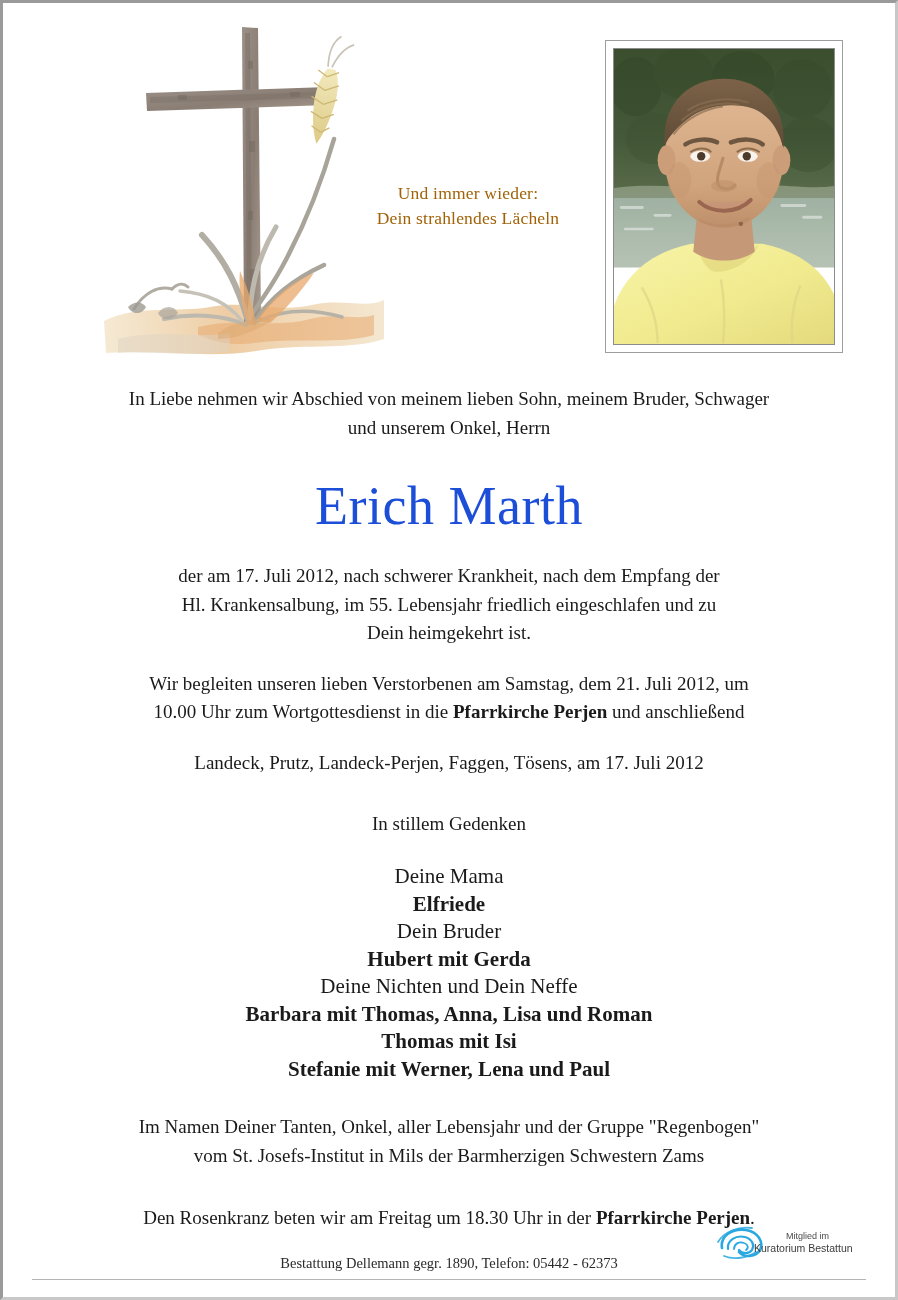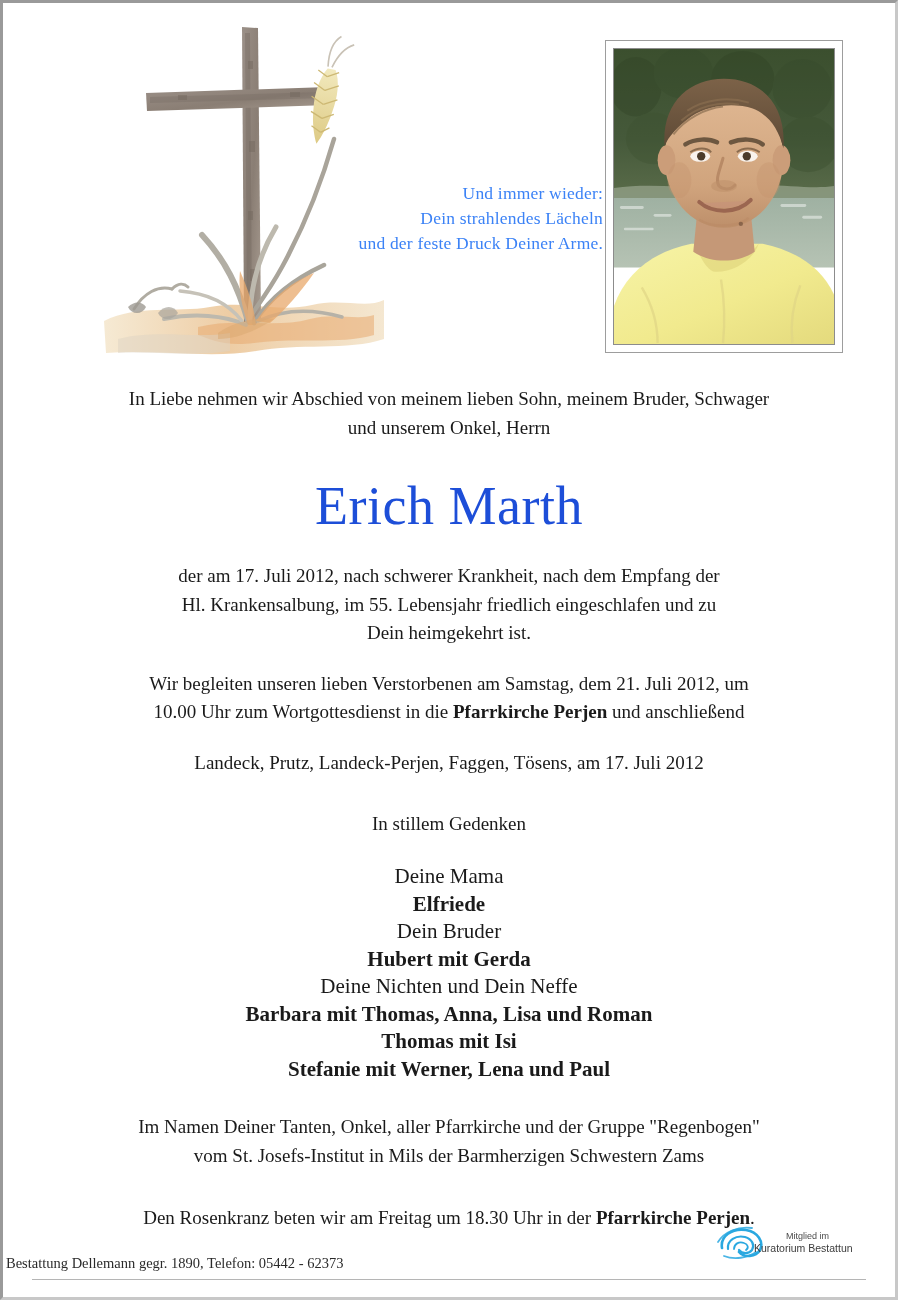--- a/index.html
+++ b/index.html
@@ -48,25 +48,25 @@
     height: 340px;
   }
   .cross-art svg { display: block; width: 100%; height: 100%; }
 
   
   .motto {
     position: absolute;
     left: 330px;
     top: 178px;
     width: 270px;
-    text-align: right;
+    text-align: center;
     font-size: 17.5px;
     line-height: 1.42;
     letter-spacing: 0.2px;
-    color: #3b82f6;
+    color: #a16207;
   }
   .motto div { white-space: nowrap; }
 
   
   .photo-frame {
     position: absolute;
     left: 602px;
     top: 37px;
     width: 238px;
     height: 313px;
@@ -157,21 +157,21 @@
     left: 26px;
     right: 26px;
     bottom: 14px;
     border-top: 1px solid #b5b5b5;
   }
   .footer-text {
     position: absolute;
     left: 0;
     right: 0;
     bottom: 22px;
-    text-align: left;
+    text-align: center;
     font-size: 14.5px;
     color: #2a2a2a;
   }
   .kuratorium-logo {
     position: absolute;
     right: 40px;
     bottom: 30px;
     width: 138px;
     height: 42px;
     text-align: center;
@@ -267,21 +267,20 @@
           <path d="M74 268 C80 262 86 262 90 266"></path>
         </g>
         <path d="M30 286 C36 280 44 280 48 286 C44 294 34 294 30 286 Z" fill="#9e9a92" opacity="0.8"></path>
         <path d="M60 292 C66 284 76 284 80 292 C74 300 64 300 60 292 Z" fill="#a8a49b" opacity="0.7"></path>
       </svg>
     </div>
 
     <div class="motto">
       <div>Und immer wieder:</div>
       <div>Dein strahlendes Lächeln</div>
-      <div>und der feste Druck Deiner Arme.</div>
     </div>
 
     <div class="photo-frame">
       <div class="photo-inner">
         <svg viewBox="0 0 222 297" preserveAspectRatio="none" xmlns="http://www.w3.org/2000/svg">
           <defs>
             <linearGradient id="gForest" x1="0" y1="0" x2="0" y2="1">
               <stop offset="0%" stop-color="#3b4f2e"></stop>
               <stop offset="60%" stop-color="#45593a"></stop>
               <stop offset="100%" stop-color="#5a6c4a"></stop>
@@ -407,21 +406,21 @@
       <div class="strong">Elfriede</div>
       <div>Dein Bruder</div>
       <div class="strong">Hubert mit Gerda</div>
       <div>Deine Nichten und Dein Neffe</div>
       <div class="strong">Barbara mit Thomas, Anna, Lisa und Roman</div>
       <div class="strong">Thomas mit Isi</div>
       <div class="strong">Stefanie mit Werner, Lena und Paul</div>
     </div>
 
     <p class="closing">
-      <span>Im Namen Deiner Tanten, Onkel, aller Pfarrkirche und der Gruppe "Regenbogen"</span><br>
+      <span>Im Namen Deiner Tanten, Onkel, aller Lebensjahr und der Gruppe "Regenbogen"</span><br>
       <span>vom St. Josefs-Institut in Mils der Barmherzigen Schwestern Zams</span>
     </p>
 
     <p class="rosary">
       <span>Den Rosenkranz beten wir am Freitag um 18.30 Uhr in der </span><b>Pfarrkirche Perjen</b><span>.</span>
     </p>
   </div>
 
   <div class="footer">
     <div class="footer-text">Bestattung Dellemann gegr. 1890, Telefon: 05442 - 62373</div>

